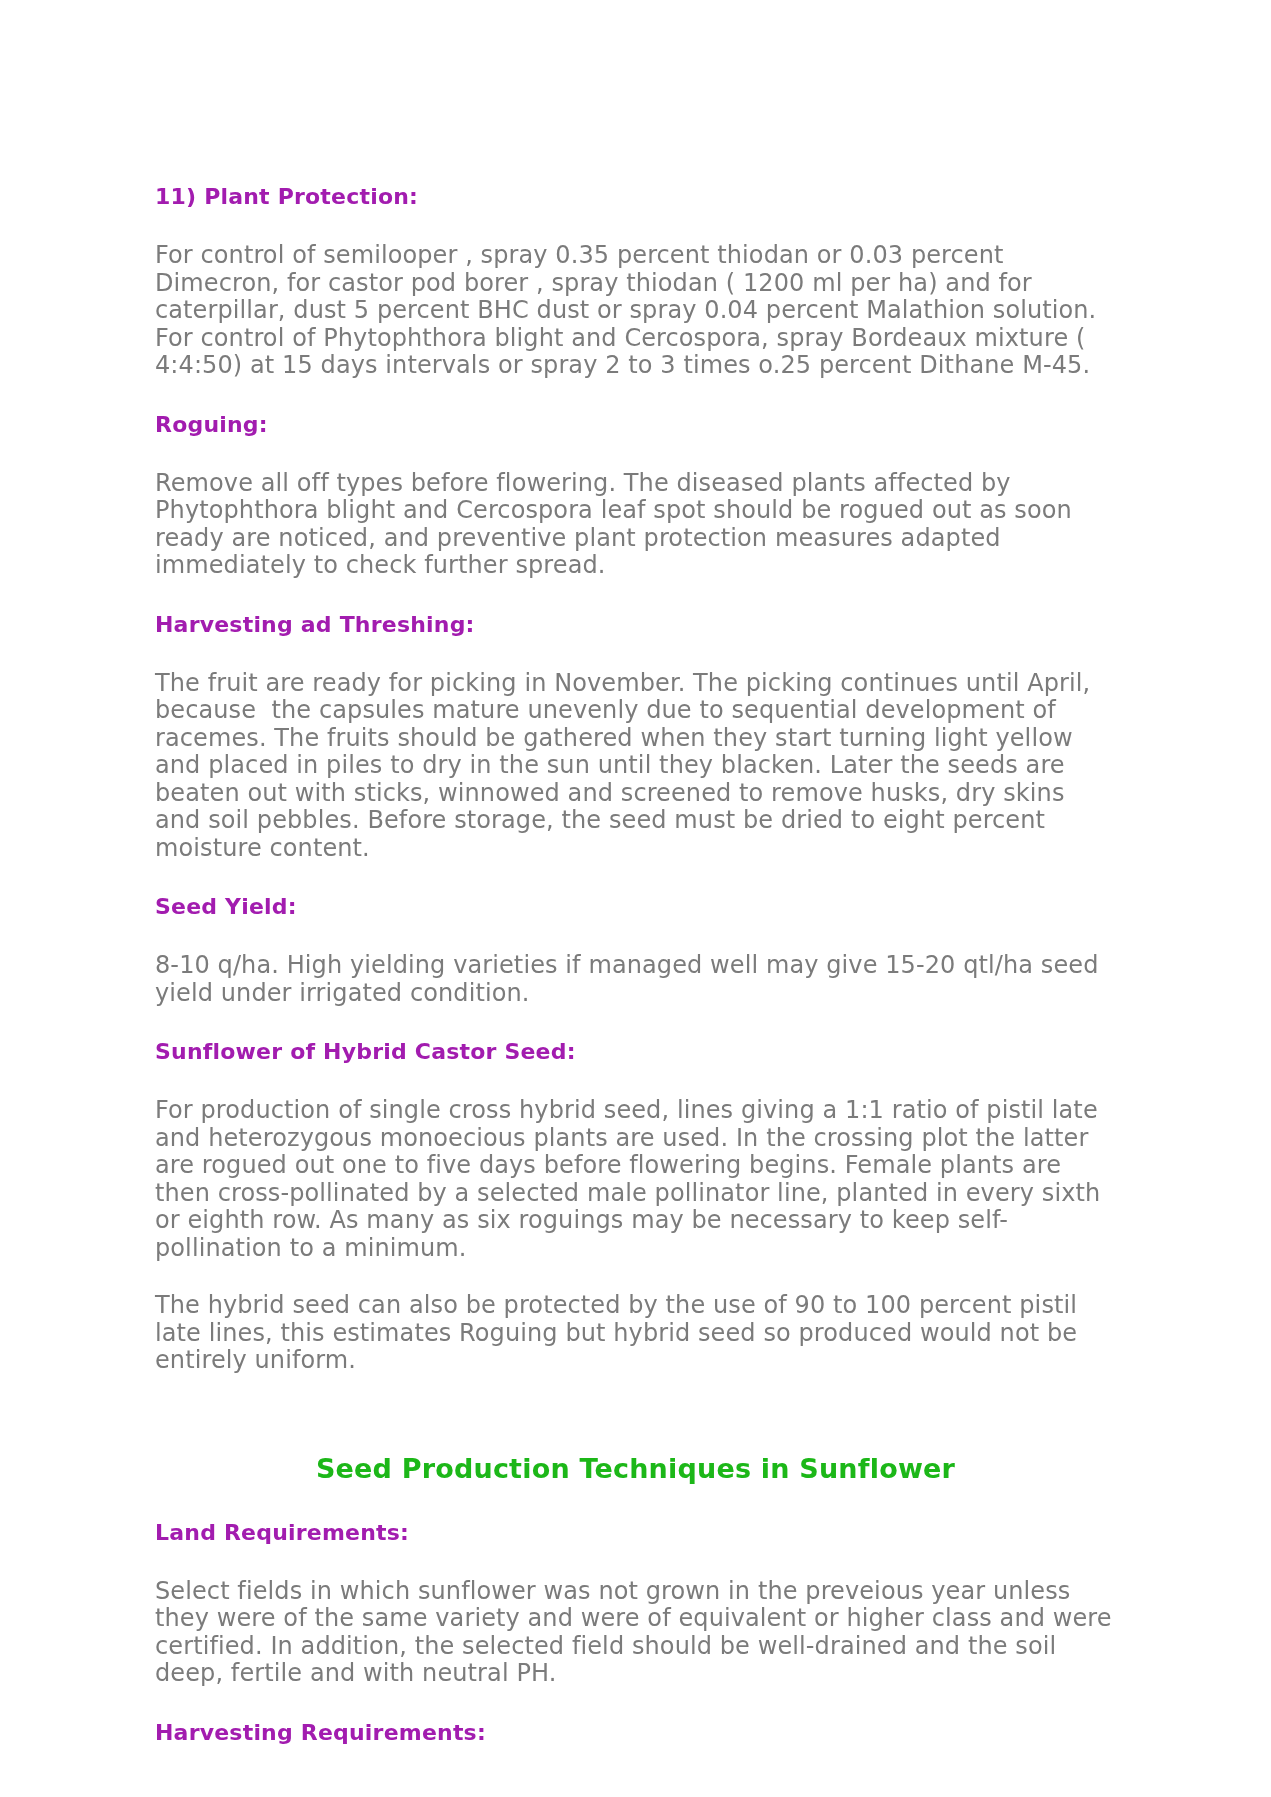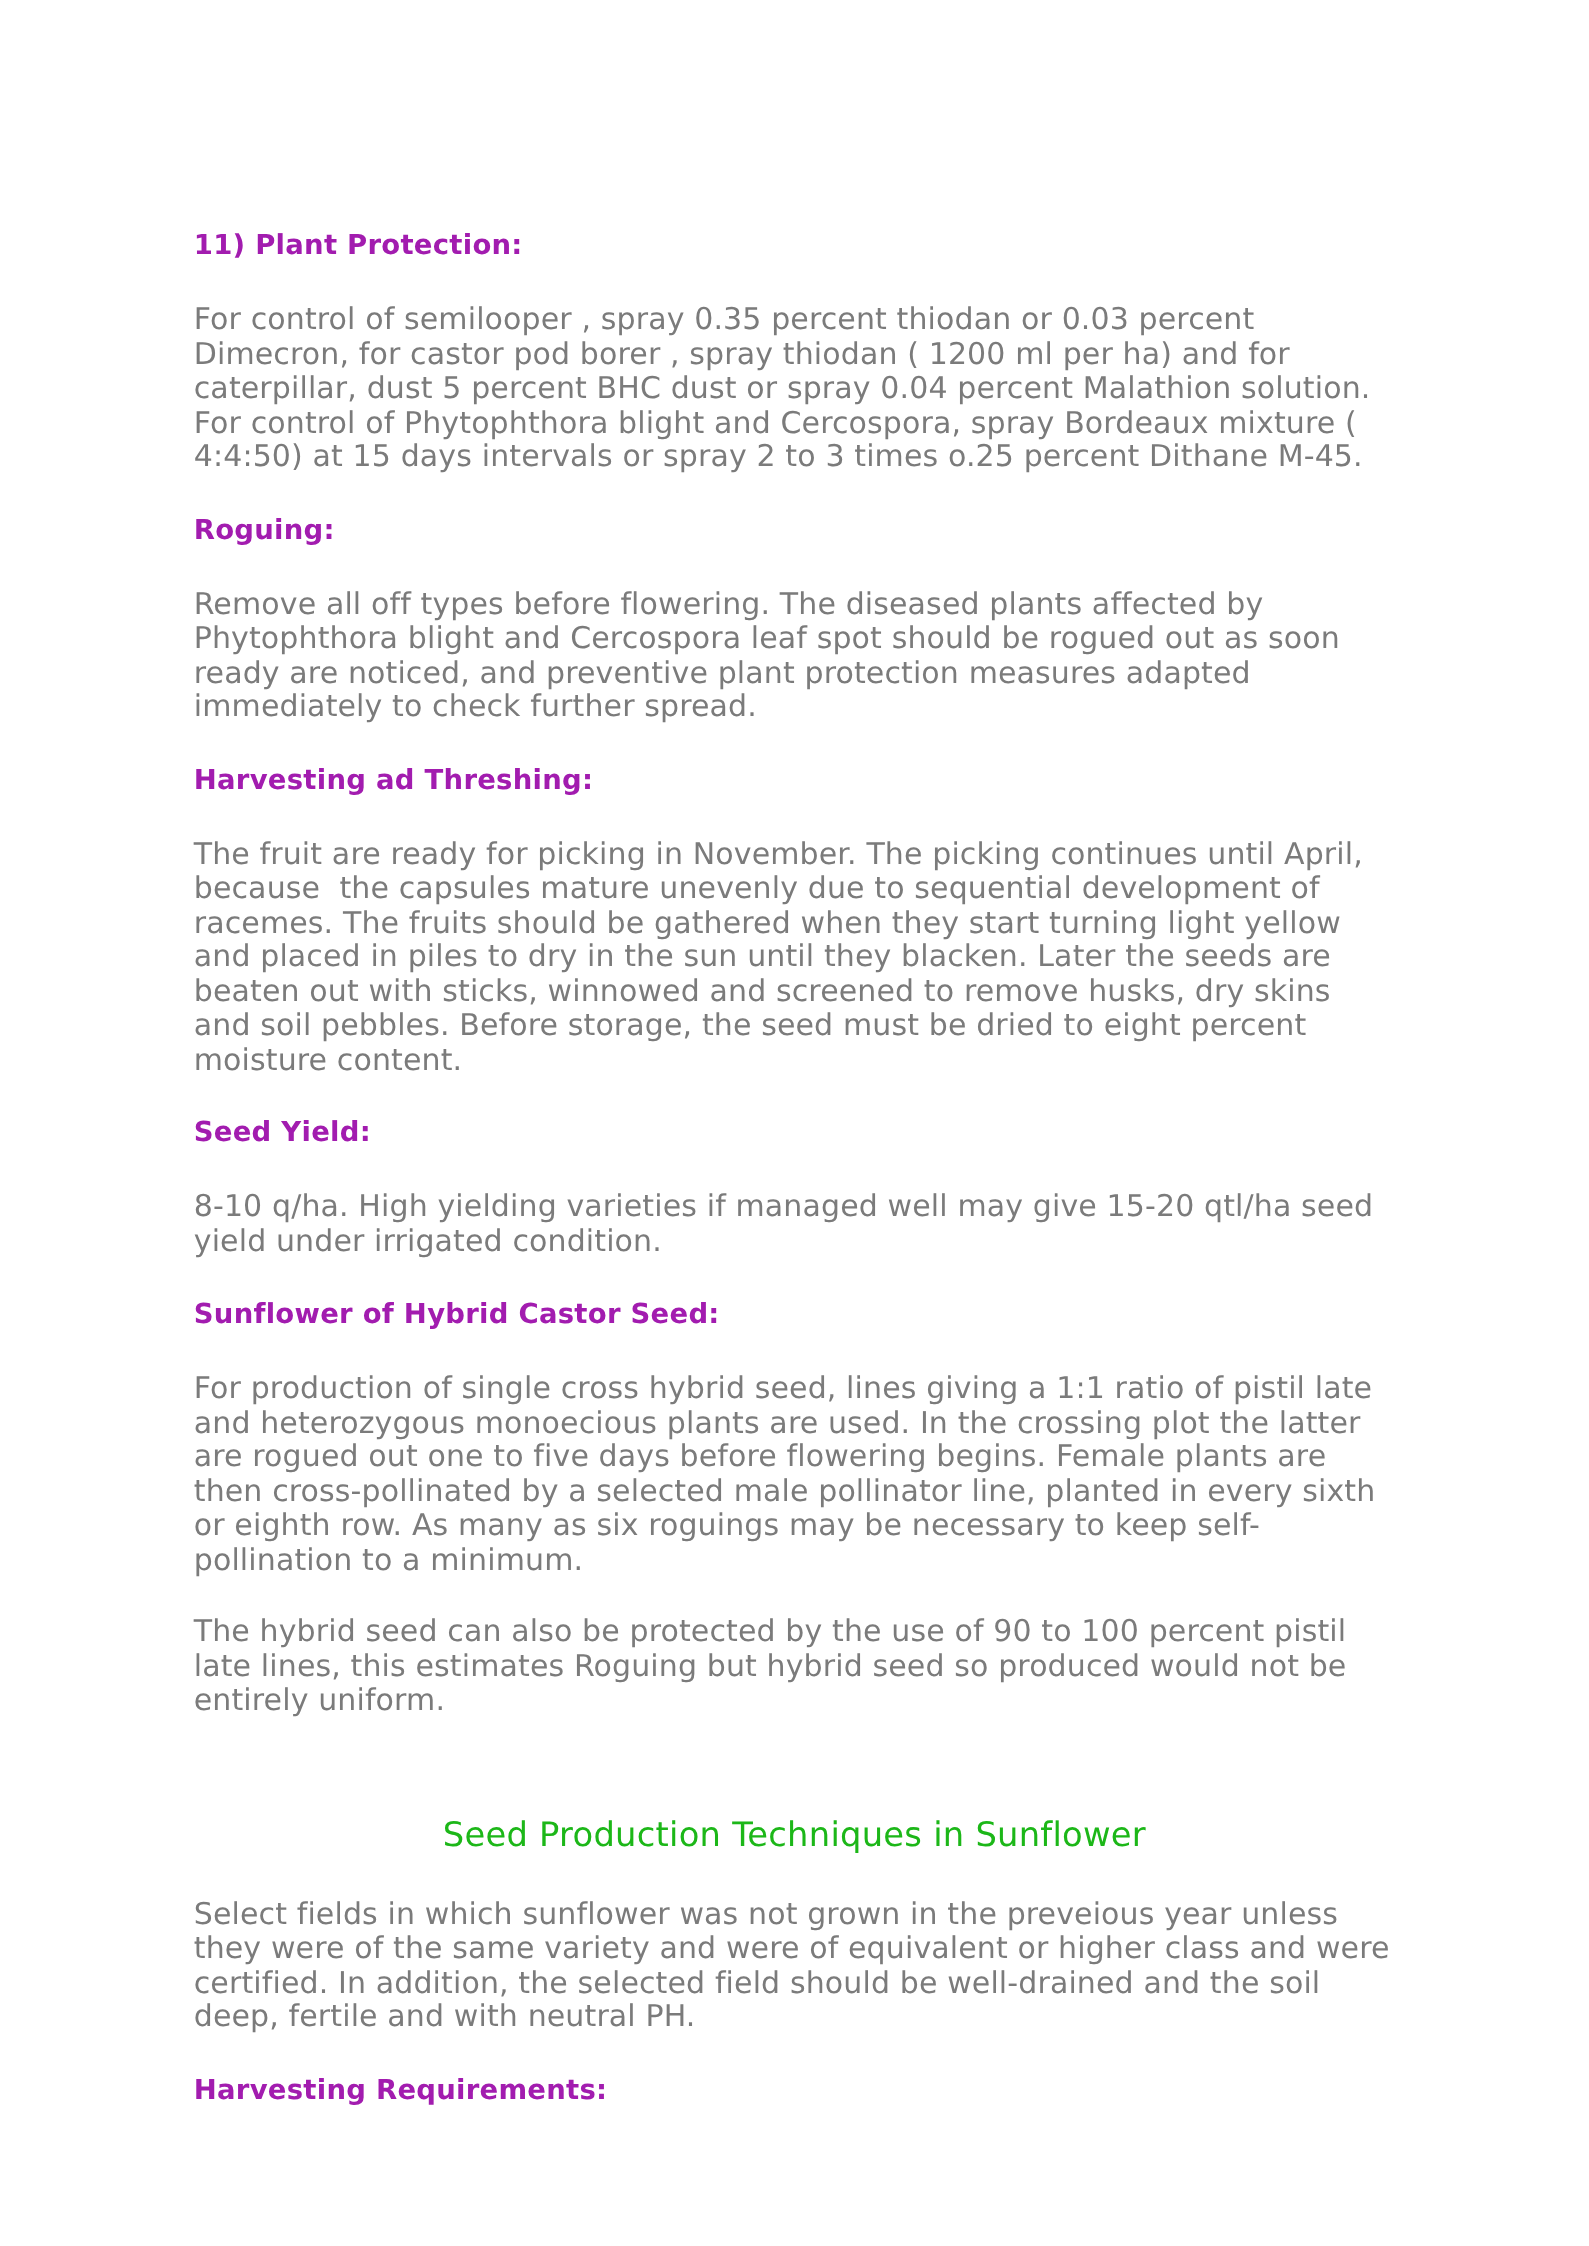--- a/index.html
+++ b/index.html
@@ -32,21 +32,21 @@
     font-size: 22px;
     line-height: 30px;
     font-weight: bold;
     color: #a21caf;
     margin: 30px 0;
     letter-spacing: 0.2px;
   }
   h1.main-title {
     font-size: 27px;
     line-height: 38px;
-    font-weight: normal;
+    font-weight: bold;
     color: #1cb718;
     text-align: center;
     margin: 75px 0 30px 0;
     letter-spacing: 0.2px;
   }
   .first-block { margin-top: 0; }
 </style>
 </head>
 <body>
 
@@ -70,19 +70,20 @@
     <p class="body-text">8-10 q/ha. High yielding varieties if managed well may give 15-20 qtl/ha seed yield under irrigated condition.</p>
 
     <h2 class="section-heading">Sunflower of Hybrid Castor Seed:</h2>
 
     <p class="body-text">For production of single cross hybrid seed, lines giving a 1:1 ratio of pistil late and heterozygous monoecious plants are used. In the crossing plot the latter are rogued out one to five days before flowering begins. Female plants are then cross-pollinated by a selected male pollinator line, planted in every sixth or eighth row. As many as six roguings may be necessary to keep self- pollination to a minimum.</p>
 
     <p class="body-text">The hybrid seed can also be protected by the use of 90 to 100 percent pistil late lines, this estimates Roguing but hybrid seed so produced would not be entirely uniform.</p>
 
     <h1 class="main-title">Seed Production Techniques in Sunflower</h1>
 
+    <h2 class="section-heading">Land Requirements:</h2>
 
     <p class="body-text">Select fields in which sunflower was not grown in the preveious year unless they were of the same variety and were of equivalent or higher class and were certified. In addition, the selected field should be well-drained and the soil deep, fertile and with neutral PH.</p>
 
     <h2 class="section-heading">Harvesting Requirements:</h2>
 
   </div>
 </div>
 
 </body></html>

